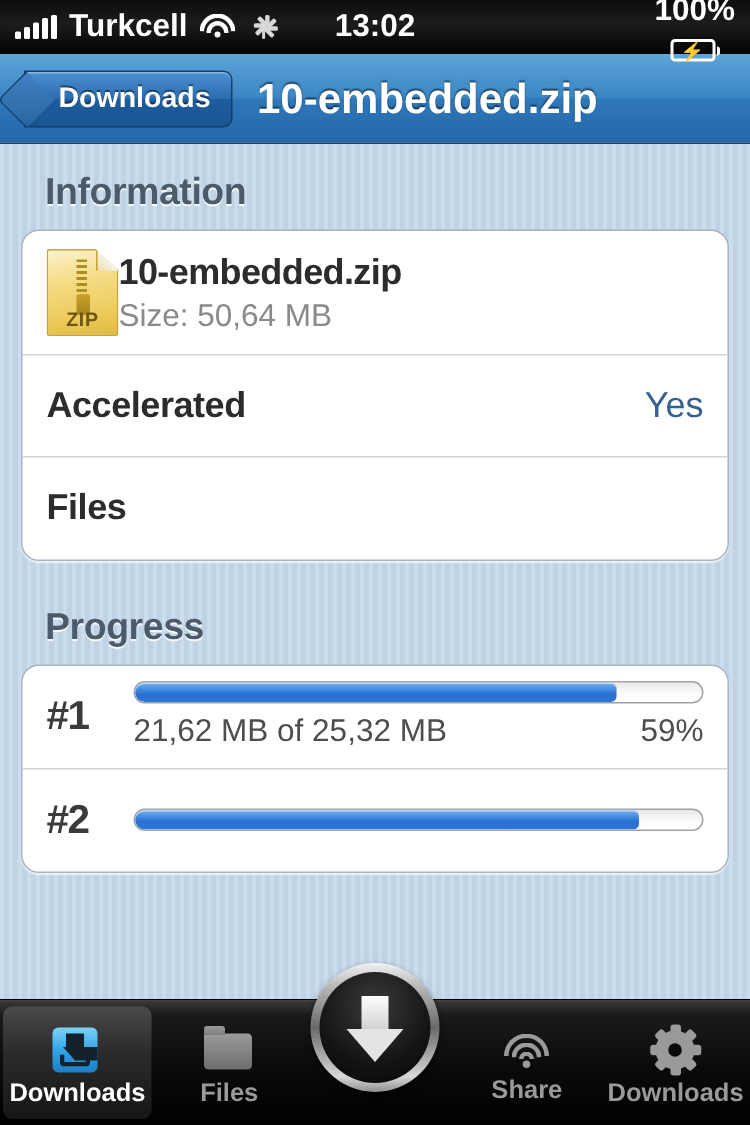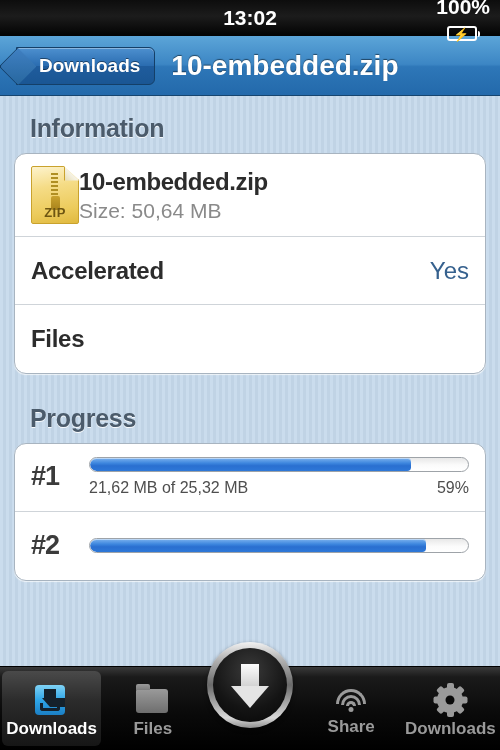--- a/index.html
+++ b/index.html
@@ -163,21 +163,21 @@
     background:linear-gradient(180deg,#e8e8e8 0%,#fbfbfb 55%,#ffffff 100%);
     border:1px solid #9ea3a8;
     overflow:hidden; position:relative;
   }
   .bar-fill{
     height:100%;
     background:linear-gradient(180deg,#7cb2ee 0%,#3d86de 40%,#2a6fd0 60%,#2e78d8 100%);
     border-radius:7px 4px 4px 7px;
     box-shadow:inset 0 1px 0 rgba(255,255,255,.5);
   }
-  .bar-txt{ display:flex; align-items:center; font-size:16px; color:#4e4e4e; }
+  .bar-txt{ display:flex; align-items:center; font-size:21px; color:#4e4e4e; }
   .bar-pct{ margin-left:auto; }
 
   
   .tabbar{
     position:absolute; left:0; right:0; bottom:0; height:84px;
     background:linear-gradient(180deg,#3a3a3a 0%,#1a1a1a 12%,#0a0a0a 55%,#000 100%);
     border-top:1px solid #000;
     display:flex; align-items:stretch;
   }
   .tab{
@@ -281,20 +281,45 @@
   .spinner i{
     position:absolute; left:50%; top:50%; width:2.5px; height:8px;
     background:#d8d8d8; border-radius:1px;
     transform-origin:50% 0;
   }
 </style>
 </head>
 <body>
 
 <div class="statusbar">
+  <div class="sb-left">
+    <span class="bars">
+      <i></i>
+        <i></i>
+        <i></i>
+        <i></i>
+        <i></i>
+    </span>
+    <span class="carrier">Turkcell</span>
+    <span class="wifi" style="width:24px;height:18px;">
+      <i style="width:24px;height:12px;top:0;border-color:#fff;"></i>
+      <i style="width:15px;height:8px;top:5px;border-color:#fff;"></i>
+      <i style="width:4px;height:4px;top:12px;background:#fff;border:none;border-radius:50%;"></i>
+    </span>
+    <span class="spinner">
+      <i style="transform:rotate(0deg) translate(-50%,0)"></i>
+      <i style="transform:rotate(45deg) translate(-50%,0)"></i>
+      <i style="transform:rotate(90deg) translate(-50%,0)"></i>
+      <i style="transform:rotate(135deg) translate(-50%,0)"></i>
+      <i style="transform:rotate(180deg) translate(-50%,0)"></i>
+      <i style="transform:rotate(225deg) translate(-50%,0)"></i>
+      <i style="transform:rotate(270deg) translate(-50%,0)"></i>
+      <i style="transform:rotate(315deg) translate(-50%,0)"></i>
+    </span>
+  </div>
   <div class="sb-center">13:02</div>
   <div class="sb-right">
     <span>100%</span>
     <span class="batt">
       <span class="batt-body"><span class="batt-fill"></span><span class="bolt">⚡</span></span>
       <span class="batt-nub"></span>
     </span>
   </div>
 </div>
 

